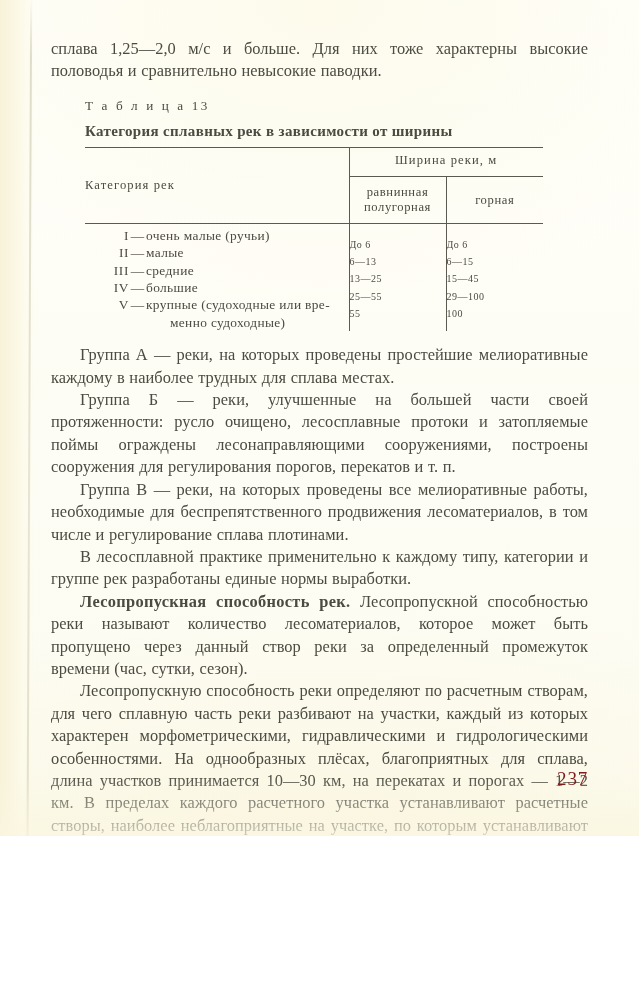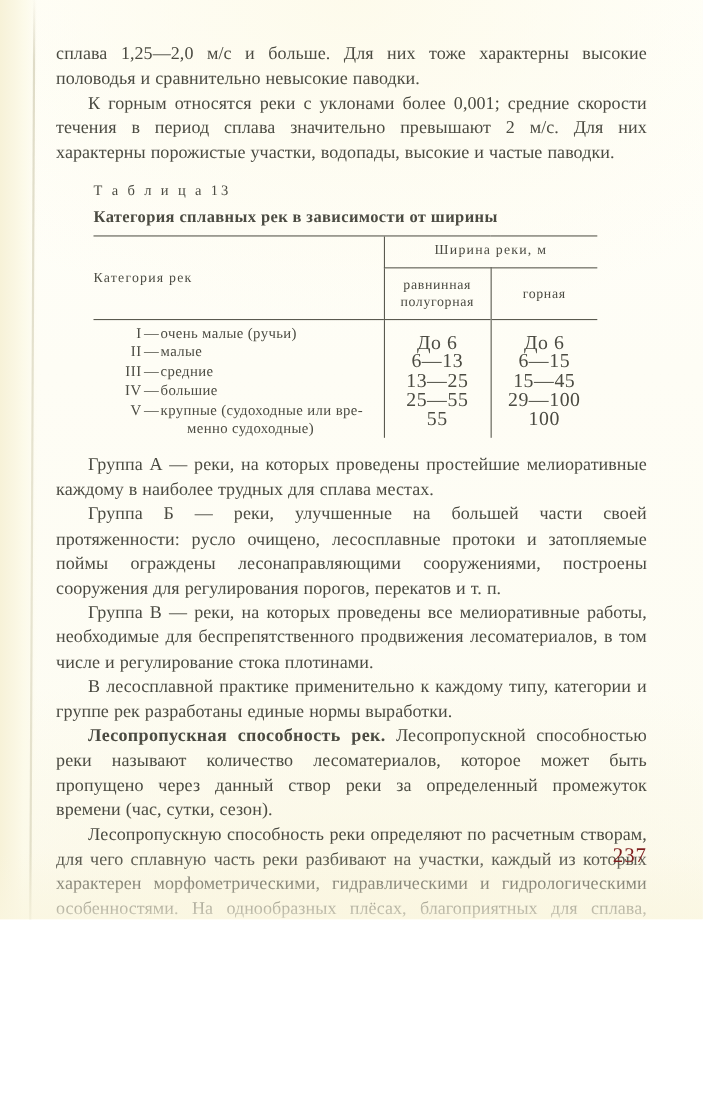--- a/index.html
+++ b/index.html
@@ -167,22 +167,21 @@
     flex: 0 0 17px;
     text-align: center;
   }
   .cat-text { letter-spacing: 0.35px; }
   .cat-text .wrap2 {
     display: block;
     padding-left: 24px;
   }
 
   .num-col {
-    text-align: center;
-    font-size: 18px;
+    font-size: 10px;
     line-height: 17.4px;
     letter-spacing: 0.5px;
     padding-top: 3px !important;
   }
   .num-col div { white-space: nowrap; }
 
   
   .folio {
     position: absolute;
     right: 51px;
@@ -197,21 +196,20 @@
 
 <div class="page">
 
   <div class="paper-tone"></div>
   <div class="gutter-shadow"></div>
   <div class="gutter-line"></div>
 
   <div class="content">
 
     <p class="body no-indent">сплава 1,25—2,0 м/с и больше. Для них тоже характерны высокие половодья и сравнительно невысокие паводки.</p>
-    <p class="body">К горным относятся реки с уклонами более 0,001; средние скорости течения в период сплава значительно превышают 2 м/с. Для них характерны порожистые участки, водопады, высокие и частые паводки.</p>
 
     <div class="table-zone">
 
       <p class="table-number">Т а б л и ц а  13</p>
       <p class="table-caption">Категория сплавных рек в зависимости от ширины</p>
 
       <table class="rivers">
         <colgroup>
           <col style="width:264px">
           <col style="width:97px">
@@ -280,21 +278,21 @@
               <div>29—100</div>
               <div>100</div>
             </td>
           </tr>
         </tbody>
       </table>
     </div>
 
     <p class="body">Группа А — реки, на которых проведены простейшие мелиоративные каждому в наиболее трудных для сплава местах.</p>
     <p class="body">Группа Б — реки, улучшенные на большей части своей протяженности: русло очищено, лесосплавные протоки и затопляемые поймы ограждены лесонаправляющими сооружениями, построены сооружения для регулирования порогов, перекатов и т. п.</p>
-    <p class="body">Группа В — реки, на которых проведены все мелиоративные работы, необходимые для беспрепятственного продвижения лесоматериалов, в том числе и регулирование стока плотинами.</p>
+    <p class="body">Группа В — реки, на которых проведены все мелиоративные работы, необходимые для беспрепятственного продвижения лесоматериалов, в том числе и регулирование сплава плотинами.</p>
     <p class="body">В лесосплавной практике применительно к каждому типу, категории и группе рек разработаны единые нормы выработки.</p>
 
     <p class="body"><span class="lead">Лесопропускная способность рек.</span><span> Лесопропускной способностью реки называют количество лесоматериалов, которое может быть пропущено через данный створ реки за определенный промежуток времени (час, сутки, сезон).</span></p>
 
     <p class="body">Лесопропускную способность реки определяют по расчетным створам, для чего сплавную часть реки разбивают на участки, каждый из которых характерен морфометрическими, гидравлическими и гидрологическими особенностями. На однообразных плёсах, благоприятных для сплава, длина участков принимается 10—30 км, на перекатах и порогах — 1—2 км. В пределах каждого расчетного участка устанавливают расчетные створы, наиболее неблагоприятные на участке, по которым устанавливают все транспортные характеристики: расчетную продолжитель-</p>
 
   </div>
 
   <div class="bottom-bleed"></div>
 

